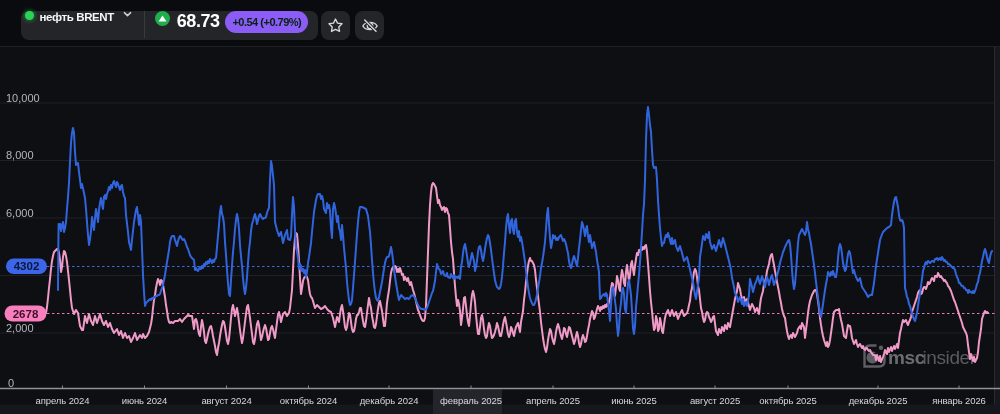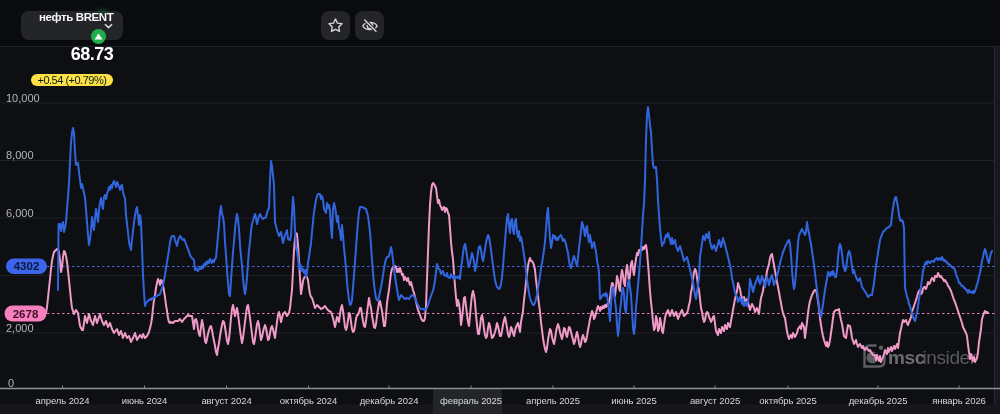--- a/index.html
+++ b/index.html
@@ -1,26 +1,26 @@
 <!DOCTYPE html>
 <html><head><meta charset="utf-8"><style>
 html,body{margin:0;padding:0;background:#0b0c0f;}
 *{box-sizing:border-box;font-family:"Liberation Sans",sans-serif;}
 #wrap{position:relative;width:1000px;height:414px;overflow:hidden;background:#0e0f13;}
 .ax{fill:#d7d8dc;font-size:9.5px;letter-spacing:-0.1px;}
 .ax2{fill:#b4b6bd;font-size:11px;}
 .grid{stroke:#1e2126;stroke-width:1;}
 #toolbar{position:absolute;left:0;top:0;width:1000px;height:47px;background:#0a0b0e;border-bottom:1px solid #1f2126;}
-#pill{position:absolute;left:20.5px;top:11px;height:29px;background:#242529;border-radius:8px;display:flex;align-items:flex-end;padding:0 10px 0 4px;flex-direction:column;}
+#pill{position:absolute;left:20.5px;top:11px;height:29px;background:#242529;border-radius:8px;display:flex;align-items:flex-start;padding:0 10px 0 4px;}
 .dot{width:9px;height:9px;border-radius:50%;background:#2ad357;margin-right:6px;box-shadow:0 0 4px 1px rgba(42,211,87,.45);}
 .tname{color:#f5f6f8;font-size:11.5px;font-weight:bold;letter-spacing:-0.4px;white-space:nowrap;}
 .divider{width:1px;height:27px;background:#3a3b40;margin:0 10px 0 12px;}
 .gcirc{width:15px;height:15px;border-radius:50%;background:#1fae4b;display:flex;align-items:center;justify-content:center;margin-right:7px;flex:none;}
 .price{color:#fff;font-size:18px;font-weight:bold;letter-spacing:-0.5px;}
-.gpill{background:#fde047;color:#05230f;font-size:11px;font-weight:normal;letter-spacing:-0.5px;height:22px;border-radius:11px;display:flex;align-items:center;padding:0 7px;margin-left:6px;white-space:nowrap;margin-top:9px;}
+.gpill{background:#8b5cf6;color:#05230f;font-size:11px;font-weight:bold;letter-spacing:-0.5px;height:22px;border-radius:11px;display:flex;align-items:center;padding:0 7px;margin-left:6px;white-space:nowrap;}
 .btn{position:absolute;top:11px;width:29px;height:29px;background:#242529;border-radius:8px;display:flex;align-items:center;justify-content:center;}
 </style></head><body>
 <div id="wrap">
 <svg width="1000" height="414">
 <rect x="0" y="47" width="1000" height="342" fill="#0e0f13"></rect>
 <line x1="0" y1="103" x2="994" y2="103" class="grid"></line>
       <line x1="0" y1="160.5" x2="994" y2="160.5" class="grid"></line>
       <line x1="0" y1="218" x2="994" y2="218" class="grid"></line>
       <line x1="0" y1="275.5" x2="994" y2="275.5" class="grid"></line>
       <line x1="0" y1="333" x2="994" y2="333" class="grid"></line>

